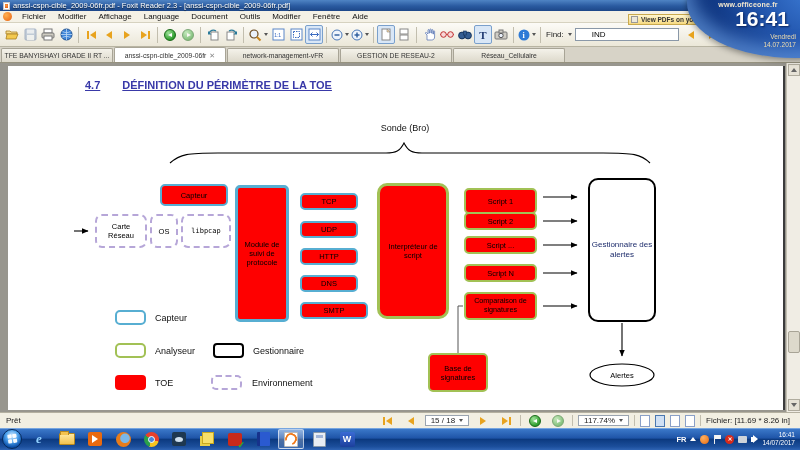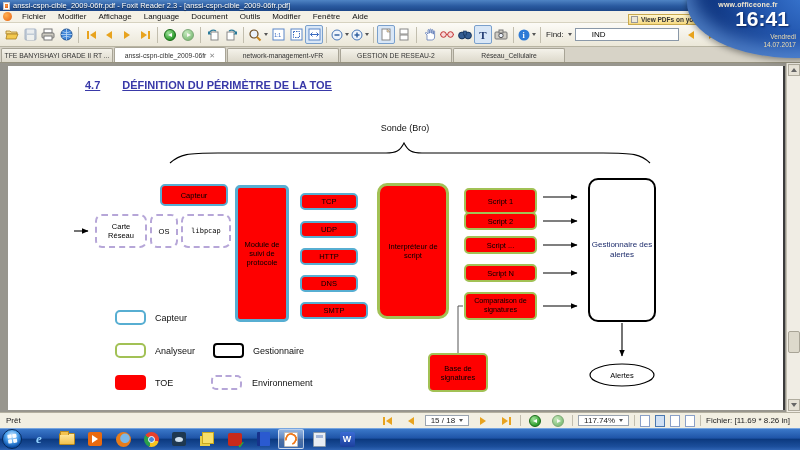--- a/index.html
+++ b/index.html
@@ -534,19 +534,32 @@
     </span>
   <span class="tk active">
       <span class="i-foxit"></span>
     </span>
   <span class="tk">
       <span class="i-calc"></span>
     </span>
   <span class="tk">
       <span class="i-word"></span>
     </span>
+  <span class="tray">
+    <span class="tray-lang">FR</span>
+    <span class="tray-caret"></span>
+    <span class="t-av"></span>
+    <span class="t-flag"></span>
+    <span class="t-red"></span>
+    <span class="t-usb"></span>
+    <span class="t-spk"></span>
+    <span class="tray-clock">
+      <div>16:41</div>
+      <div>14/07/2017</div>
+    </span>
+  </span>
 </div>
 
 <div class="clockball"></div>
 <div class="ov-site">www.officeone.fr</div>
 <div class="ov-time">16:41</div>
 <div class="ov-day">Vendredi</div>
 <div class="ov-date">14.07.2017</div>
 
 </body></html>

